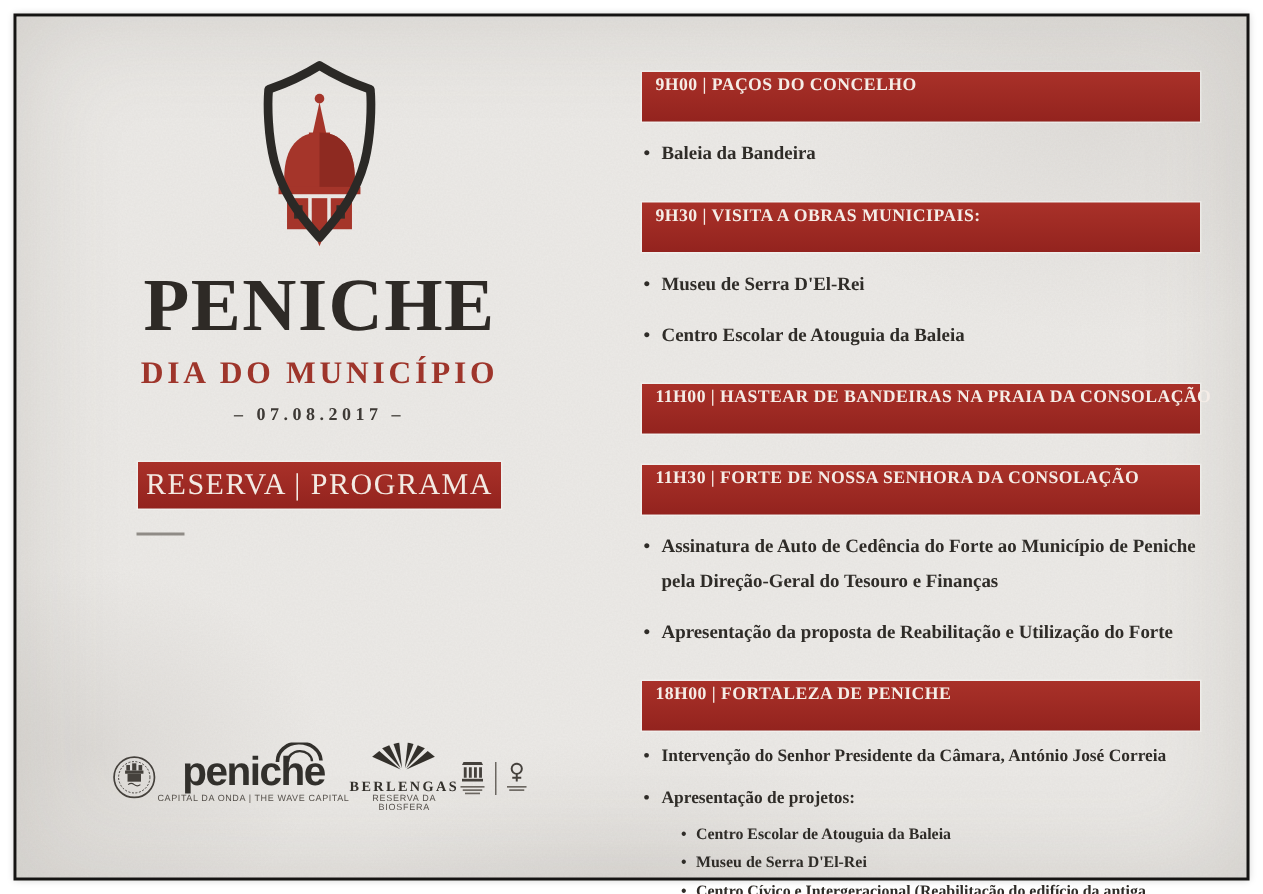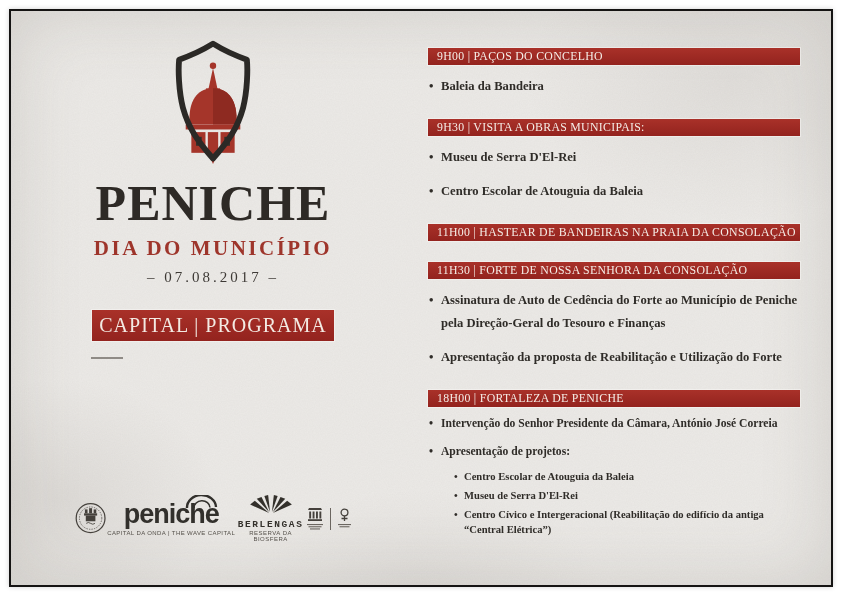--- a/index.html
+++ b/index.html
@@ -25,21 +25,21 @@
   .crest{display:block;margin:0 auto;}
   .poster-title{
     margin:12px 0 0 0; font-size:50px; line-height:1; font-weight:700;
     letter-spacing:1px; color:#2E2A26; font-family:"Liberation Serif",serif;
   }
   .poster-subtitle{
     margin-top:8px; font-size:21px; font-weight:700; letter-spacing:2.5px;
     color:#9E352B;
   }
   .poster-date{
-    margin-top:8px; font-size:15px; font-weight:400; letter-spacing:3px; color:#3E3A36;
+    margin-top:8px; font-size:12px; font-weight:700; letter-spacing:3px; color:#3E3A36;
   }
   .invite-banner{
     margin:24px auto 0 auto; width:242px; height:31px; line-height:31px;
     background:linear-gradient(#A93129,#93231E);
     box-shadow:0 0 0 1px rgba(250,248,245,.5);
     color:#F3EAE3; font-size:20px; letter-spacing:1px; text-align:center;
   }
   .small-rule{
     width:32px; border:0; border-top:2px solid #8F8B86; margin:16px 0 8px 6px;
   }
@@ -58,37 +58,37 @@
     font-family:"Liberation Sans",sans-serif; font-weight:700; font-size:27px;
     letter-spacing:-1px; color:#32302C; line-height:1; display:block;
   }
   .peniche-wave{position:absolute; right:16px; top:-6px;}
   .peniche-tagline{
     display:block; margin-top:2px; font-family:"Liberation Sans",sans-serif;
     font-size:6px; letter-spacing:.4px; color:#55504b; white-space:nowrap;
   }
   .berlengas{ text-align:center; }
   .berlengas-title{
-    font-family:Liberation Mono, monospace; font-weight:700; font-size:9.5px;
+    font-family:Liberation Serif, serif; font-weight:700; font-size:9.5px;
     letter-spacing:1.6px; color:#33302B; margin-top:1px;text-align:center;
   }
   .berlengas-sub{
     font-family:"Liberation Sans",sans-serif; font-size:6px; letter-spacing:.5px; color:#55504b;
   }
   .mini-logos{display:flex; align-items:center; gap:6px;}
   .mini-divider{width:1px; height:22px; background:#6b6660;}
 
   
   .schedule{position:absolute; left:417px; top:37px; width:372px;}
   .section{margin-bottom:21px;}
   .banner{
-    height:17px; line-height:17px; padding:0 0 0 9px;
+    height:17px; line-height:17px; padding:0 0 16px 9px;
     background:linear-gradient(#A93129,#93231E);
     box-shadow:0 0 0 1px rgba(250,248,245,.5);
-    color:#F5EDE7; font-weight:400; font-size:11.8px; letter-spacing:.3px;
+    color:#F5EDE7; font-weight:700; font-size:11.8px; letter-spacing:.3px;
     white-space:nowrap;
   }
   .item{
     position:relative; margin:10px 0 12px 0; padding-left:13px;
     font-size:12.6px; font-weight:700; color:#2F2C28; line-height:1.8;
   }
   .item::before{content:"•"; position:absolute; left:1px; top:0;}
   .section.last .item{font-size:11.6px; margin:8px 0 10px 0; line-height:1.6;}
   .section.last .item.emph{font-size:15.5px; letter-spacing:.4px; margin:9px 0 10px 0;}
   .subitems{margin:-3px 0 10px 26px;}
@@ -129,21 +129,21 @@
         <rect x="75" y="105" width="6" height="9.5" fill="#332E29"></rect>
       </g>
 
       <path d="M63 6 Q47 16 27 23 C26 34 26.5 56 31 74 C37 96 47 110 63 128 C79 110 89 96 95 74 C99.5 56 100 34 99 23 Q79 16 63 6 Z" fill="none" stroke="#2B2926" stroke-width="6.2" stroke-linejoin="round"></path>
     </svg>
 
     <h1 class="poster-title">PENICHE</h1>
     <div class="poster-subtitle">DIA DO MUNICÍPIO</div>
     <div class="poster-date">– 07.08.2017 –</div>
 
-    <div class="invite-banner">CAPITAL | PROGRAMA</div>
+    <div class="invite-banner">RESERVA | PROGRAMA</div>
     <hr class="small-rule">
   </div>
 
   <div class="logos">
 
     <svg width="37" height="40" viewBox="0 0 38 42">
       <g stroke="#45413C" fill="none">
         <circle cx="19" cy="20" r="16.5" stroke-width="1.4"></circle>
         <circle cx="19" cy="20" r="12.8" stroke-width=".8" stroke-dasharray="1.6 1.3"></circle>
         <path d="M14 26 q2.5 -2 5 0 t5 0" stroke-width="1"></path>

